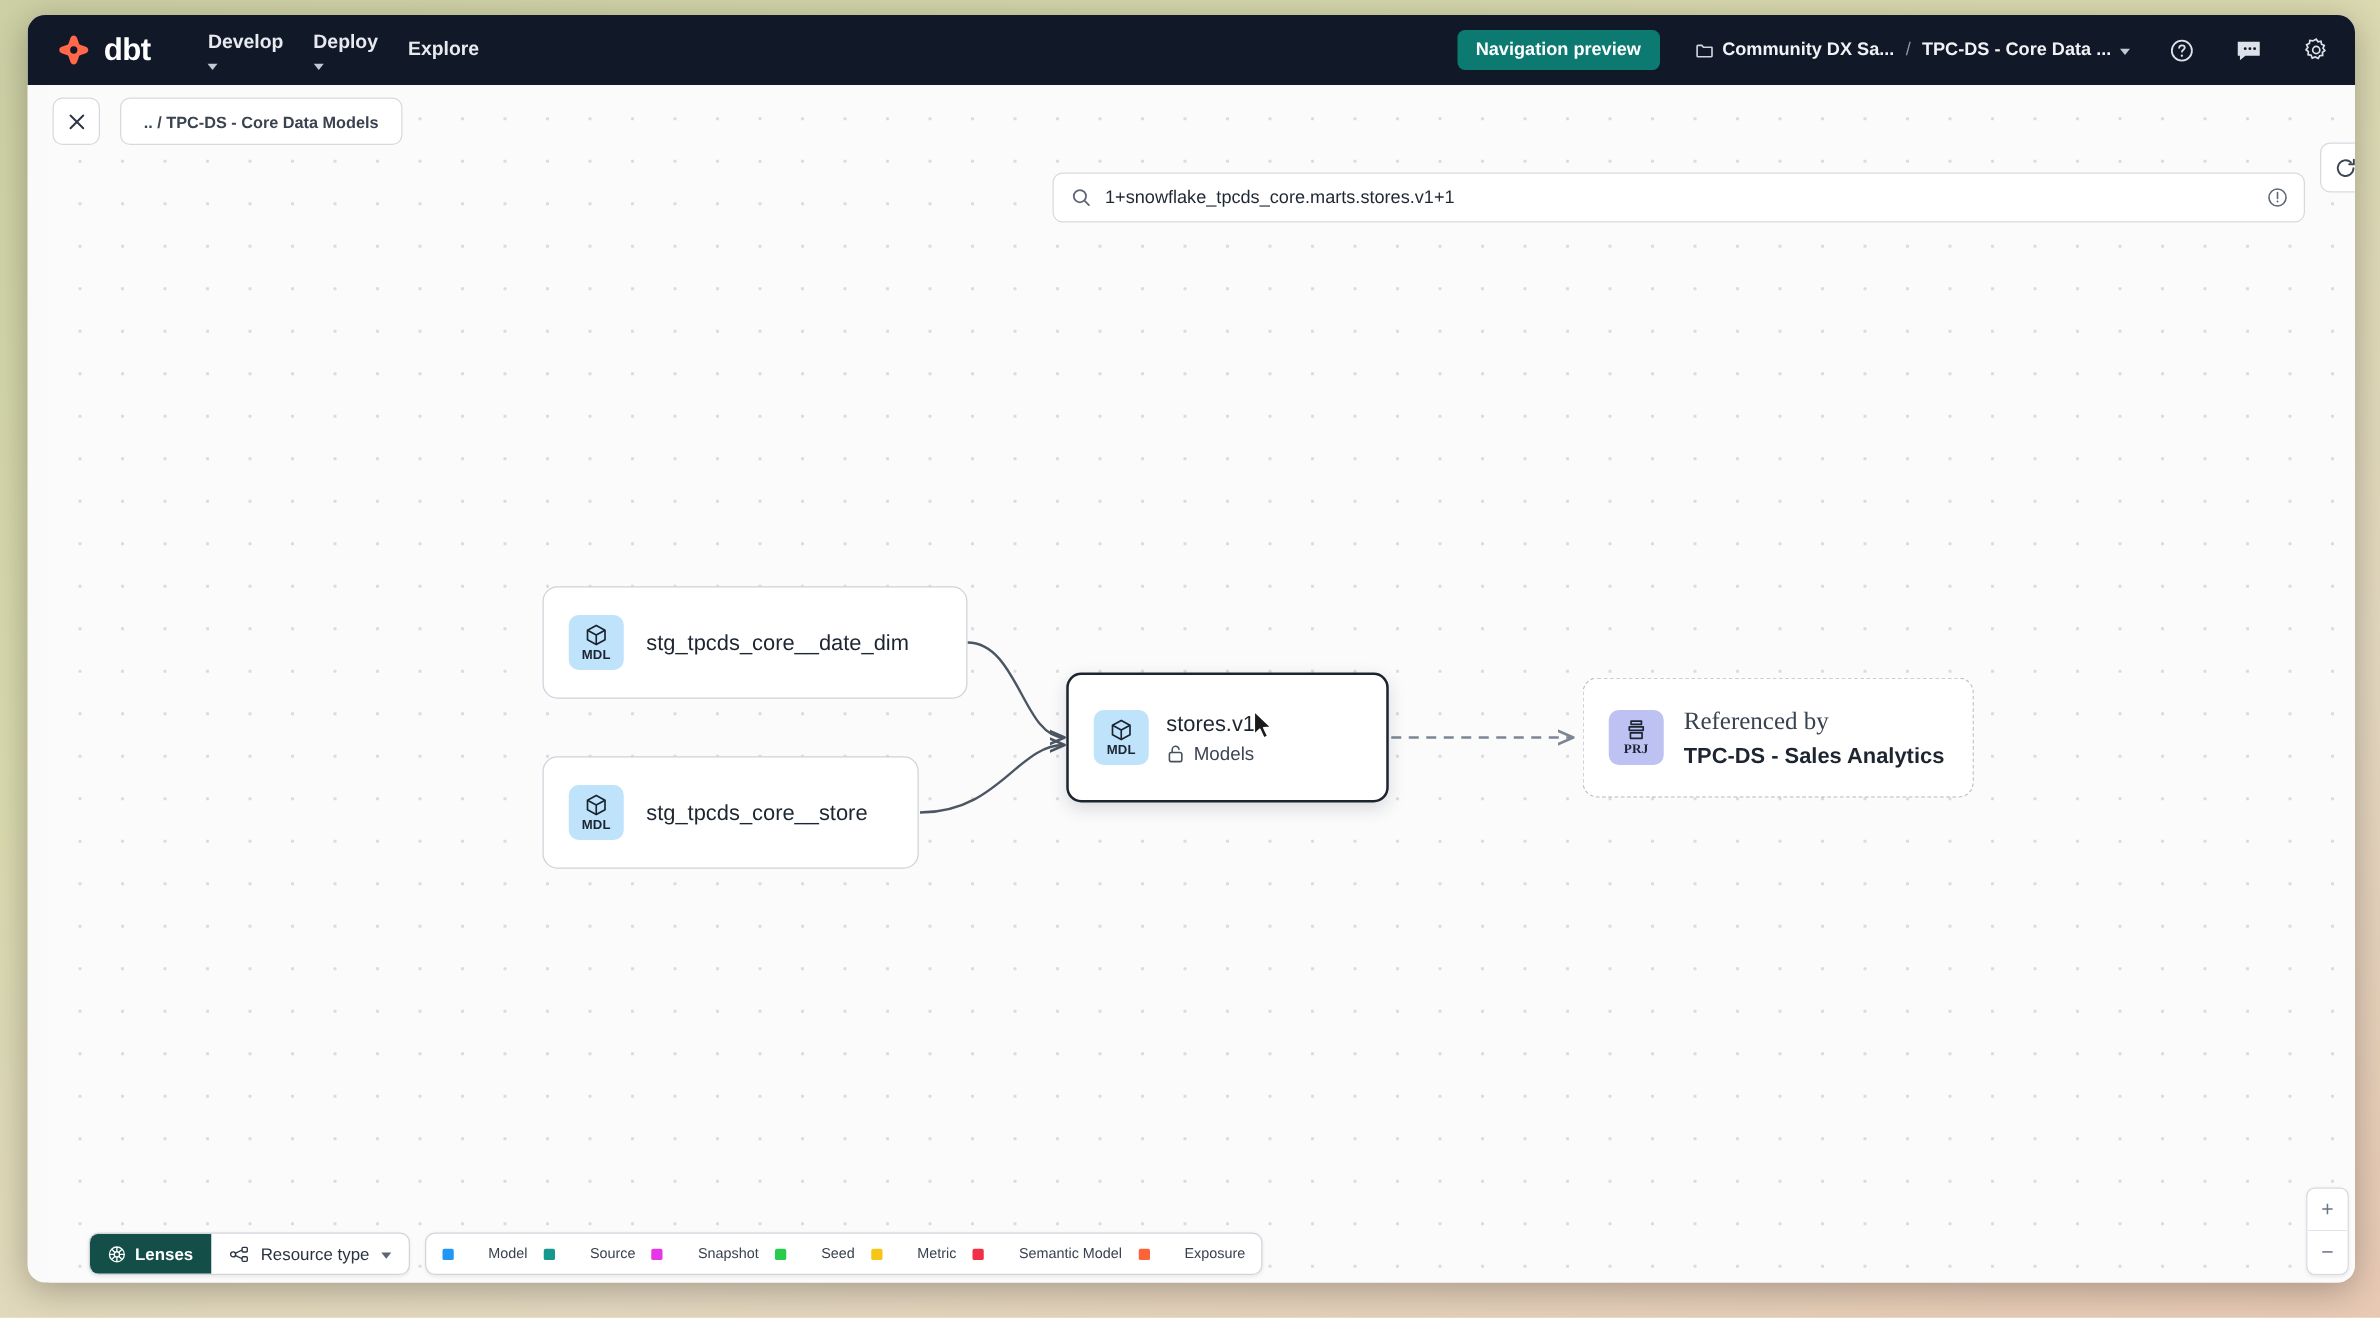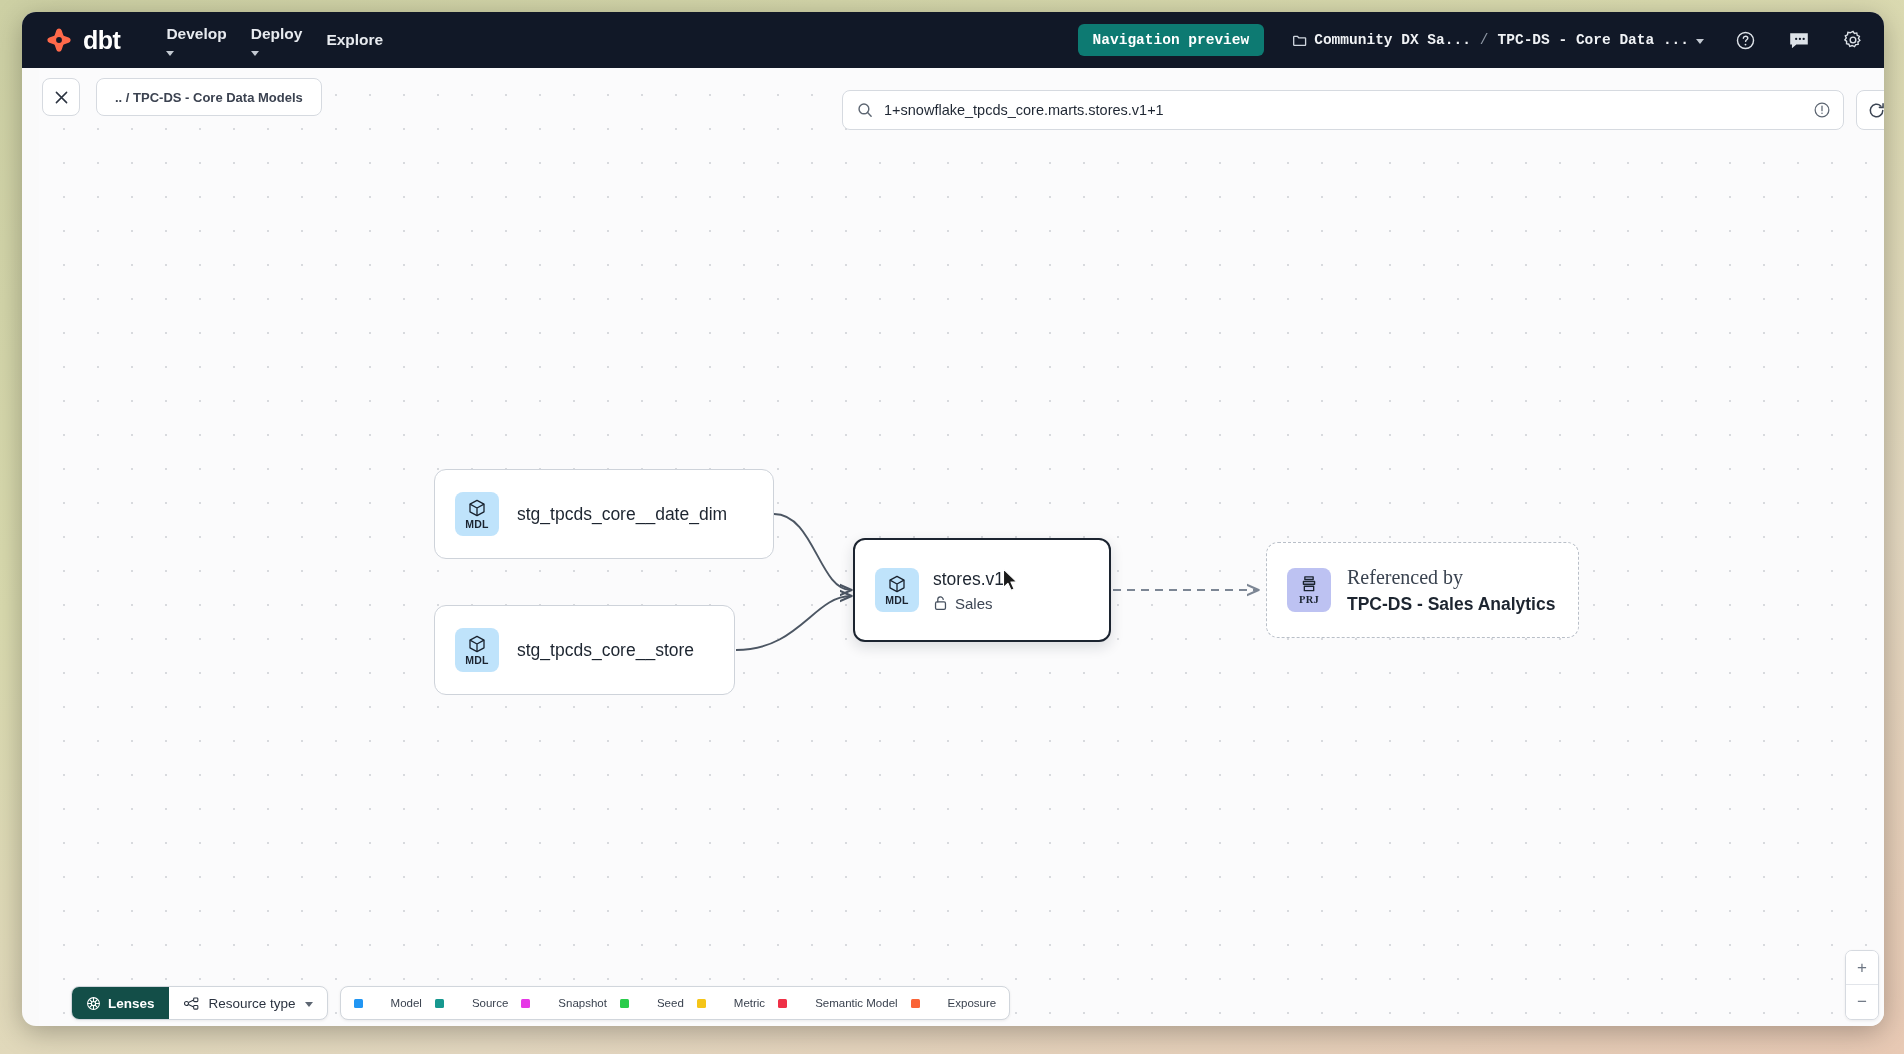--- a/index.html
+++ b/index.html
@@ -95,21 +95,20 @@
     border-right: 4.5px solid transparent;
     border-top: 5px solid #c3c9d2;
     margin-top: 2px;
   }
 
   #nav-right {
     margin-left: auto;
     display: flex;
     align-items: center;
     gap: 28px;
-    font-family: Liberation Mono, monospace;
   }
 
   #nav-preview-btn {
     background: #0d7a72;
     color: #ffffff;
     font-size: 14.5px;
     font-weight: 600;
     padding: 8px 15px;
     border-radius: 6px;
     cursor: pointer;
@@ -185,20 +184,21 @@
   #search-box {
     width: 1002px;
     height: 40px;
     background: #ffffff;
     border: 1px solid #d6dae0;
     border-radius: 8px;
     display: flex;
     align-items: center;
     padding: 0 12px 0 14px;
     gap: 11px;
+    margin-top: 48px;
   }
   #search-input {
     flex: 1;
     border: none;
     outline: none;
     font-family: "Liberation Sans", sans-serif;
     font-size: 14.5px;
     color: #1f2733;
     background: transparent;
   }
@@ -504,21 +504,21 @@
         </svg>
         <span class="badge-text">MDL</span>
       </div>
       <div class="node-body">
         <div class="node-title">stores.v1</div>
         <div class="node-sub">
           <svg width="15" height="16" viewBox="0 0 16 17" fill="none" stroke="#46505e" stroke-width="1.35">
             <rect x="2.7" y="7.4" width="10.6" height="7.8" rx="1.5"></rect>
             <path d="M5.1 7.4V5.2a2.9 2.9 0 0 1 5.8-.45" stroke-linecap="round"></path>
           </svg>
-          <span>Sales</span>
+          <span>Models</span>
         </div>
       </div>
     </div>
 
     <div class="node dashed" style="left:1227px; top:474px; width:313px; height:96px; gap:16px;">
       <div class="badge prj">
         <svg width="20" height="20" viewBox="0 0 24 24" fill="none" stroke="#1b2430" stroke-width="1.6" stroke-linejoin="round">
           <path d="M7 3.4h10v3.2H7z"></path>
           <path d="M5.3 9h13.4v3.3H5.3z"></path>
           <path d="M6.4 14.7h11.2v5.3H6.4z"></path>

